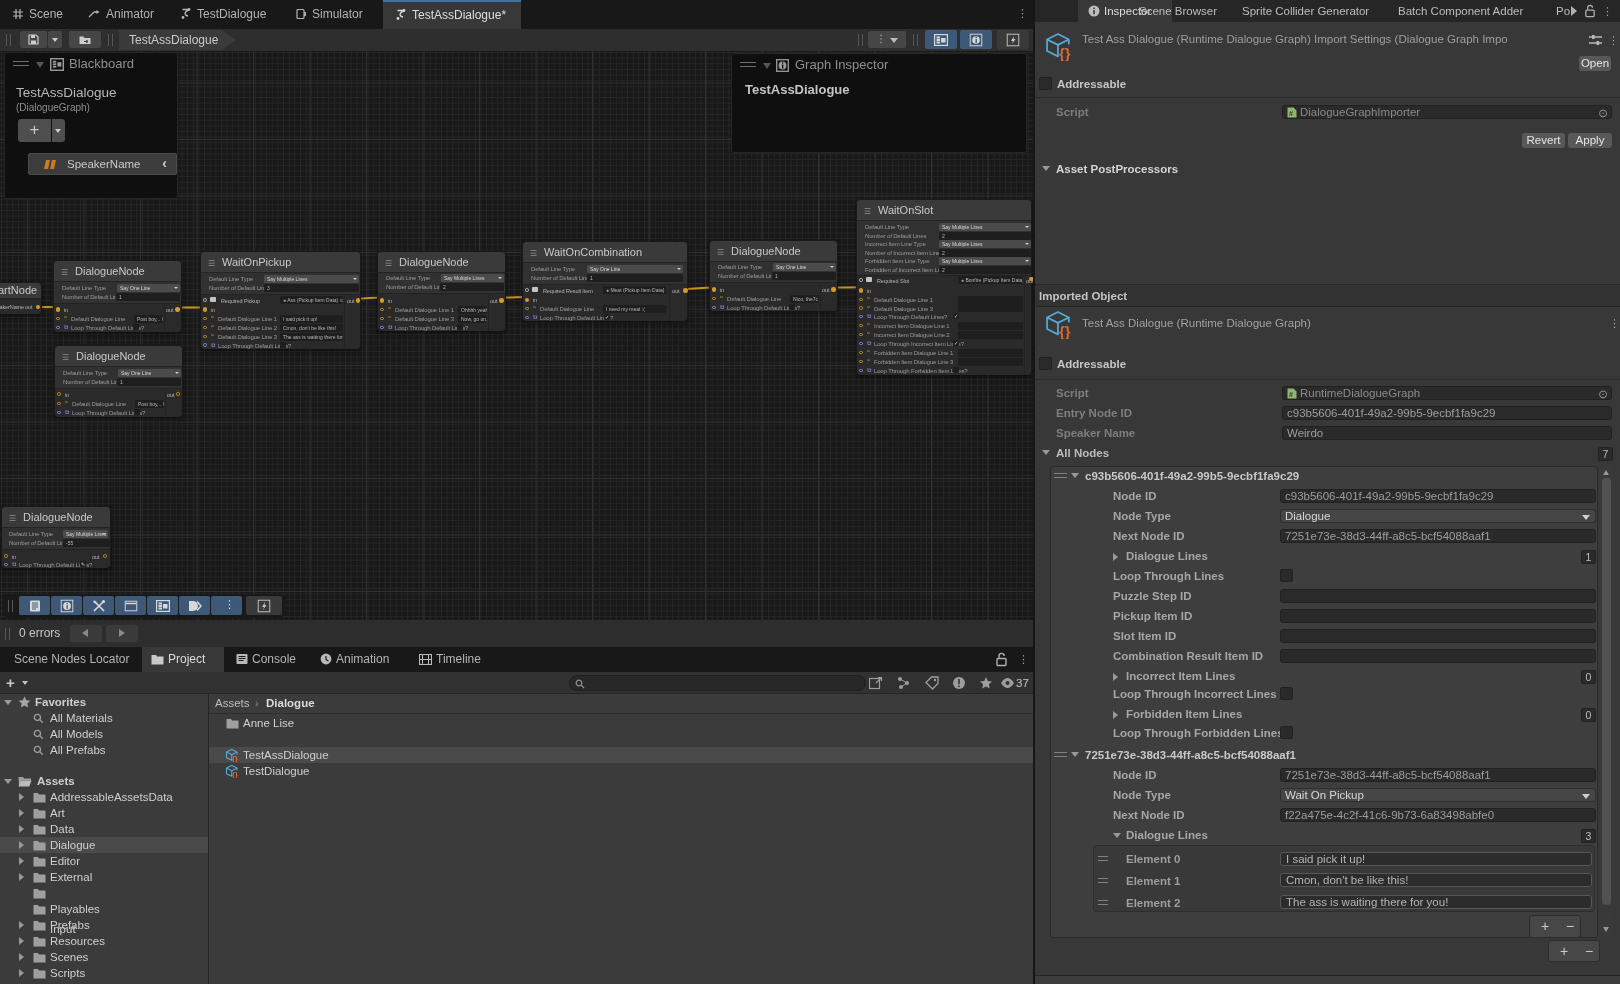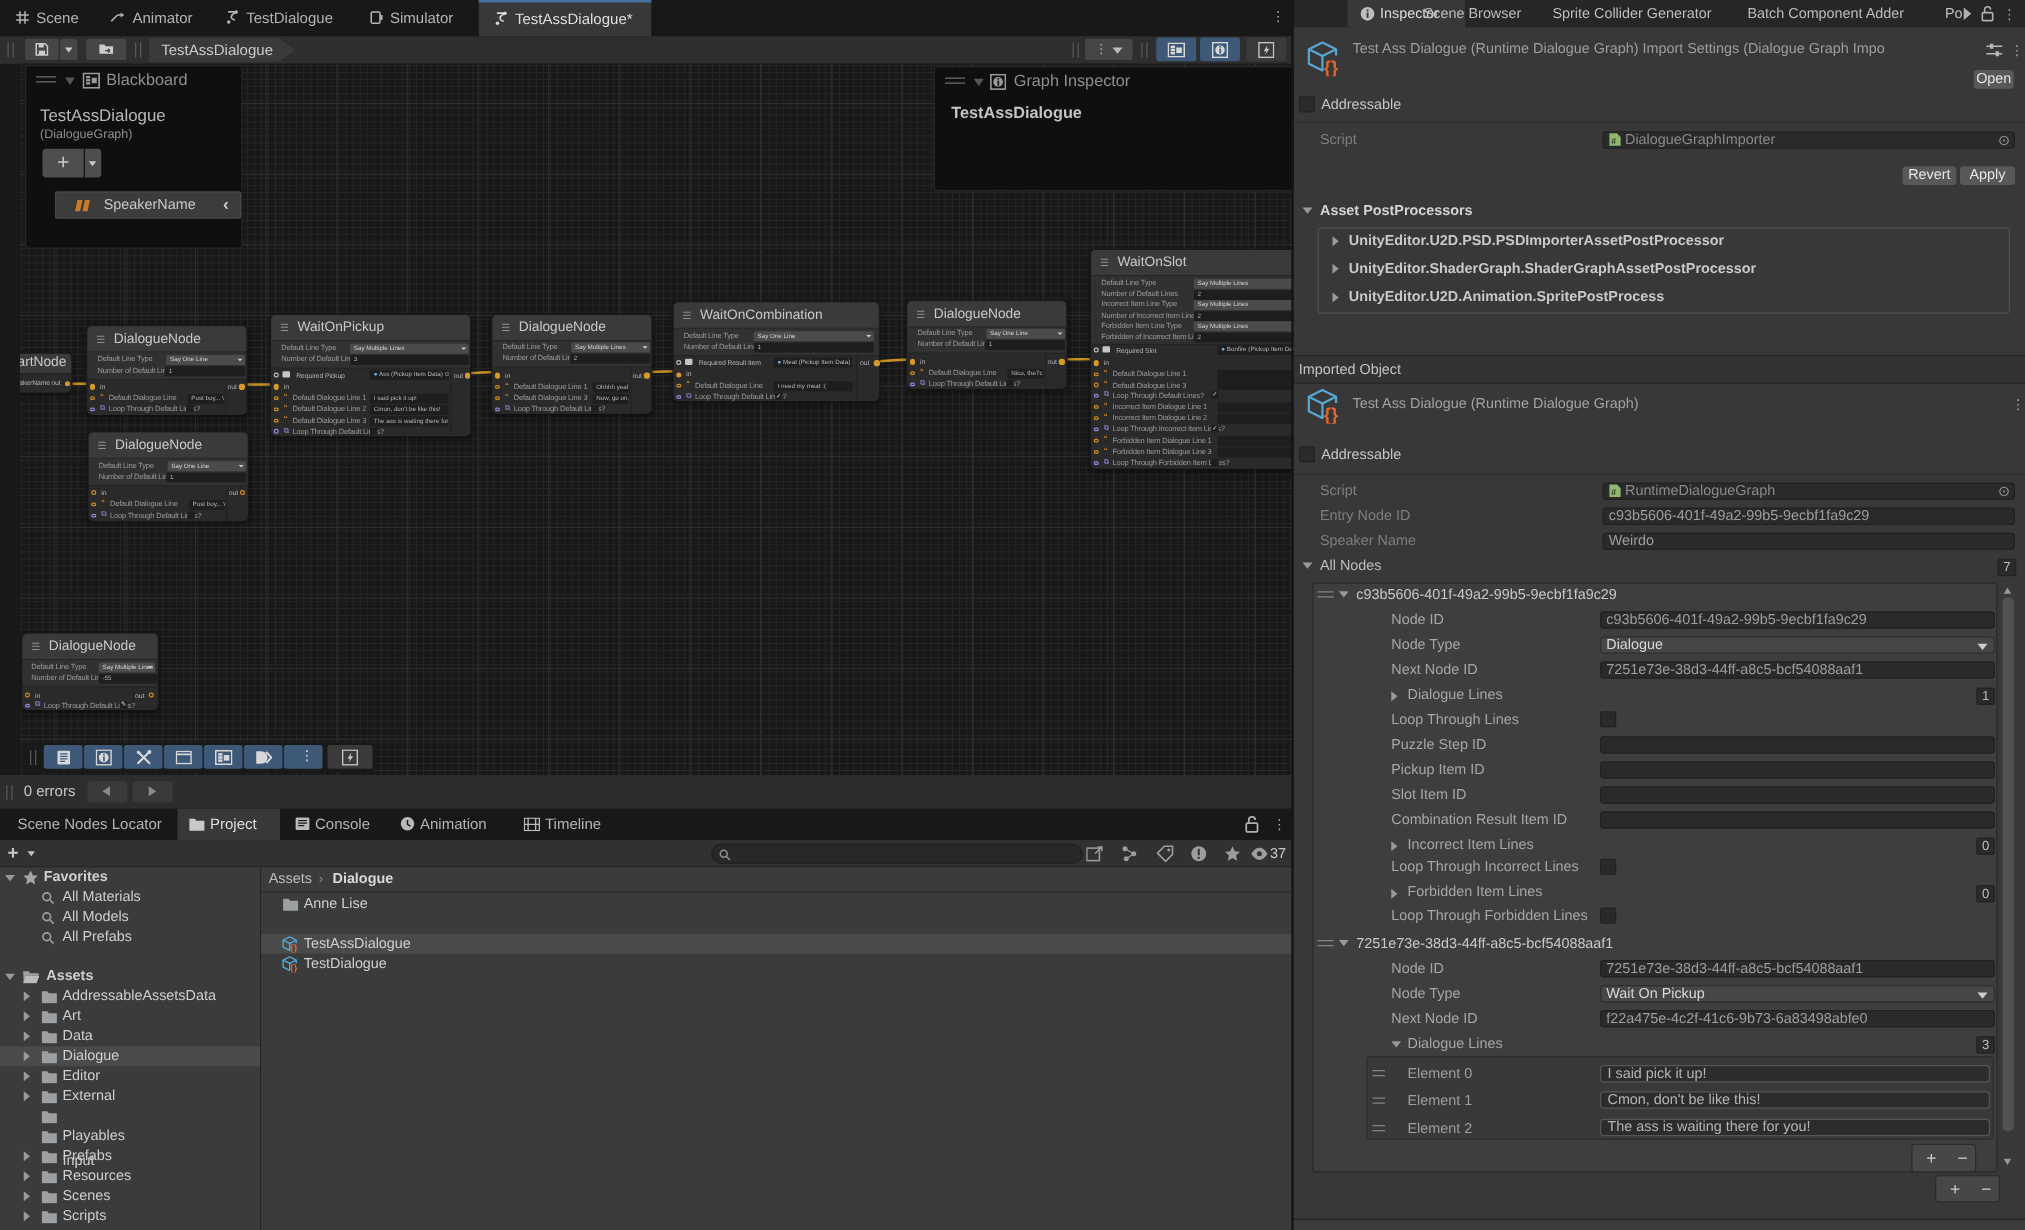--- a/index.html
+++ b/index.html
@@ -21,21 +21,21 @@
 .sqbtn svg{position:absolute;left:50%;top:50%;transform:translate(-50%,-50%);}
 
 #graph{position:absolute;left:0;top:51px;width:1035px;height:569px;overflow:hidden;
 background-color:#181818;
 background-image:
  linear-gradient(#303030 1px, transparent 1px),
  linear-gradient(90deg,#303030 1px, transparent 1px),
  linear-gradient(#262626 1px, transparent 1px),
  linear-gradient(90deg,#262626 1px, transparent 1px);
 background-size:56.5px 56.5px,56.5px 56.5px,5.65px 5.65px,5.65px 5.65px;
-background-position:27px -25px,27px -25px,1px 1px,1px 1px;margin-left:16px;}
+background-position:27px -25px,27px -25px,1px 1px,1px 1px;}
 
 .fpanel{position:absolute;background:#0f0f0f;border:1px solid #252525;border-radius:3px;}
 .fphead{position:absolute;left:0;top:0;right:0;height:22px;color:#8f8f8f;font-size:13px;line-height:22px;}
 
 .node{position:absolute;background:#2e2e2e;border:1px solid #1a1a1a;border-radius:4px;box-shadow:0 2px 5px rgba(0,0,0,.45);}
 .nhead{position:absolute;left:0;top:0;right:0;height:21px;background:#3a3a3a;border-bottom:1px solid #242424;border-radius:4px 4px 0 0;color:#c9c9c9;font-size:11px;line-height:20px;padding-left:7px;white-space:nowrap;overflow:hidden;}
 .nhead .hh{display:inline-block;width:9px;margin-right:5px;color:#8f8f8f;font-size:8px;letter-spacing:0;}
 .nprops{position:absolute;left:0;right:0;background:#313131;}
 .nports{position:absolute;left:0;right:0;bottom:0;background:#2a2a2a;border-top:1px solid #232323;border-radius:0 0 4px 4px;}
 .nlab{position:absolute;color:#9a9a9a;font-size:4.8px;line-height:8px;white-space:nowrap;letter-spacing:-0.15px;}
@@ -68,21 +68,21 @@
 #pdivider{position:absolute;left:208px;top:0;width:1px;height:290px;background:#242424;}
 .trow{position:absolute;left:0;width:100%;height:16px;line-height:16px;font-size:11.5px;color:#cfcfcf;white-space:nowrap;}
 .sel{background:#4a4a4a;}
 .arrow-r{display:inline-block;width:0;height:0;border-top:4px solid transparent;border-bottom:4px solid transparent;border-left:5px solid #999999;}
 .arrow-d{display:inline-block;width:0;height:0;border-left:4px solid transparent;border-right:4px solid transparent;border-top:5px solid #999999;}
 
 #inspector{position:absolute;left:1035px;top:0;width:585px;height:984px;background:#383838;}
 #itabs{position:absolute;left:0;top:0;width:585px;height:22px;background:#262626;}
 .itab{position:absolute;top:0;height:22px;line-height:22px;color:#bdbdbd;font-size:11.5px;white-space:nowrap;}
 #iact{position:absolute;left:0;top:0;width:94px;height:22px;background:#383838;color:#dcdcdc;font-size:11.5px;line-height:22px;margin-left:43px;}
-.ilab{position:absolute;font-size:11.5px;color:#c6c6c6;white-space:nowrap;line-height:14px;}
+.ilab{position:absolute;font-size:11.5px;color:#c6c6c6;white-space:nowrap;line-height:14px;font-weight:bold;}
 .idim{color:#7e7e7e;}
 .ifield{position:absolute;background:#2a2a2a;border:1px solid #212121;border-radius:3px;font-size:11.5px;color:#c8c8c8;line-height:12px;padding:0 4px;white-space:nowrap;overflow:hidden;}
 .idrop{position:absolute;background:#464646;border:1px solid #2e2e2e;border-radius:3px;font-size:11.5px;color:#d8d8d8;line-height:12px;padding:0 4px;white-space:nowrap;}
 .idrop:after{content:"";position:absolute;right:5px;top:5px;border-left:4px solid transparent;border-right:4px solid transparent;border-top:5px solid #cfcfcf;}
 .ibtn{position:absolute;background:#585858;border-radius:3px;color:#e6e6e6;font-size:11.5px;text-align:center;}
 .icheck{position:absolute;width:13px;height:13px;background:#2a2a2a;border:1px solid #222222;border-radius:2px;}
 .badge{position:absolute;width:15px;height:14px;background:#2a2a2a;border:1px solid #222222;border-radius:2px;color:#bdbdbd;font-size:10.5px;text-align:center;line-height:13px;}
 .hline{position:absolute;height:1px;background:#2a2a2a;}
 .dragbar{position:absolute;width:13px;height:5px;border-top:1.5px solid #828282;border-bottom:1.5px solid #828282;}
 .pm{position:absolute;background:#474747;border:1px solid #2c2c2c;border-radius:3px;color:#cccccc;}
@@ -816,28 +816,20 @@
           <path d="M0.5 0.5h6l3 3v7h-9z" fill="#8fb573"></path>
           <text x="2" y="9" font-size="7" font-weight="bold" fill="#2e3e24">#</text>
         </svg>DialogueGraphImporter
    <span style="position:absolute;right:3px;top:1px;color:#9a9a9a;">⊙</span>
  </div>
  <div class="ibtn" style="left:487px;top:133px;width:43px;height:15px;line-height:15px;">Revert</div>
  <div class="ibtn" style="left:533px;top:133px;width:44px;height:15px;line-height:15px;">Apply</div>
 
  <span class="arrow-d" style="position:absolute;left:7px;top:166px;"></span>
  <div class="ilab" style="left:21px;top:162px;font-weight:bold;color:#d4d4d4;">Asset PostProcessors</div>
- <div style="position:absolute;left:19px;top:182px;width:554px;height:69px;border:1px solid #4f4f4f;border-radius:3px;">
-   <span class="arrow-r" style="position:absolute;left:11px;top:6px;"></span>
-   <div class="ilab" style="left:24px;top:3px;font-weight:bold;color:#c9c9c9;">UnityEditor.U2D.PSD.PSDImporterAssetPostProcessor</div>
-   <span class="arrow-r" style="position:absolute;left:11px;top:28px;"></span>
-   <div class="ilab" style="left:24px;top:25px;font-weight:bold;color:#c9c9c9;">UnityEditor.ShaderGraph.ShaderGraphAssetPostProcessor</div>
-   <span class="arrow-r" style="position:absolute;left:11px;top:51px;"></span>
-   <div class="ilab" style="left:24px;top:48px;font-weight:bold;color:#c9c9c9;">UnityEditor.U2D.Animation.SpritePostProcess</div>
- </div>
 
  <div style="position:absolute;left:0;top:284px;width:585px;height:23px;background:#333333;border-top:1px solid #262626;border-bottom:1px solid #262626;">
    <div class="ilab" style="left:4px;top:4px;color:#c4c4c4;">Imported Object</div>
  </div>
 
  <svg style="position:absolute;left:10px;top:310px;" width="29" height="29" viewBox="0 0 28 28">
         <path d="M12.5 2 L23 7.2 12.5 12.4 2 7.2 Z" fill="none" stroke="#56a8d6" stroke-width="1.7" stroke-linejoin="round"></path>
         <path d="M2 7.2 V18.3 L12.5 23.5 V12.4" fill="none" stroke="#56a8d6" stroke-width="1.7" stroke-linejoin="round"></path>
         <path d="M23 7.2 V12" fill="none" stroke="#56a8d6" stroke-width="1.7"></path>
         <text x="13.5" y="26" font-family="Liberation Mono,monospace" font-size="14.5" font-weight="bold" fill="#e0662f">{}</text>

